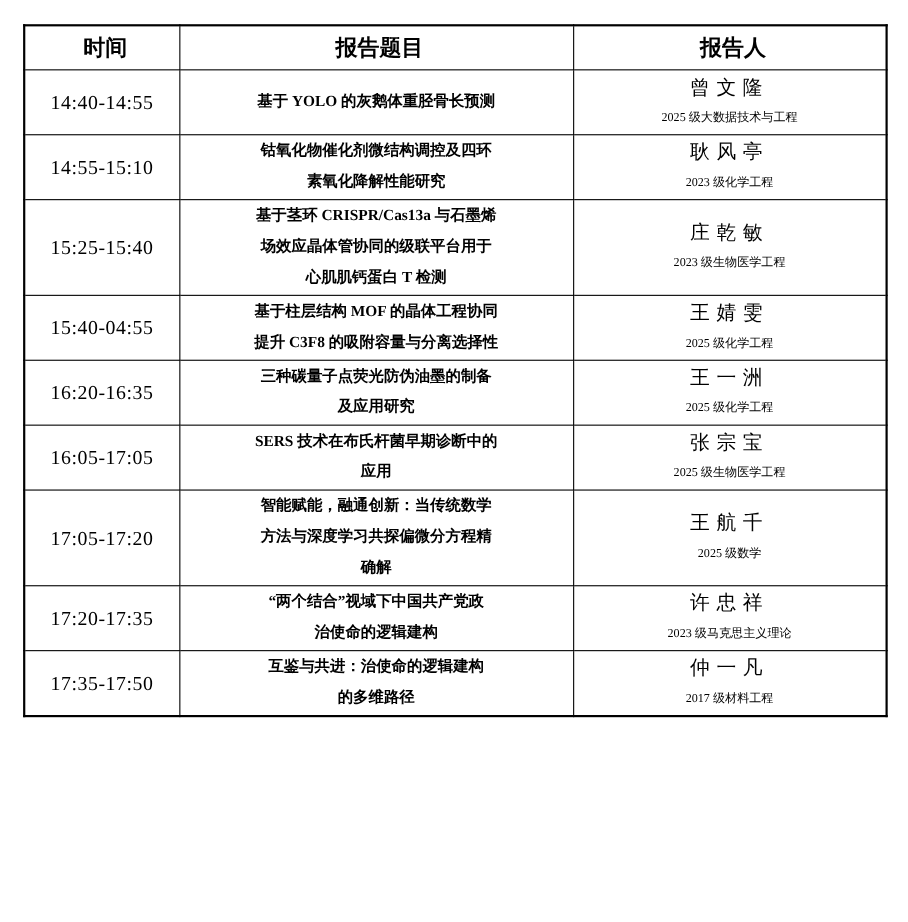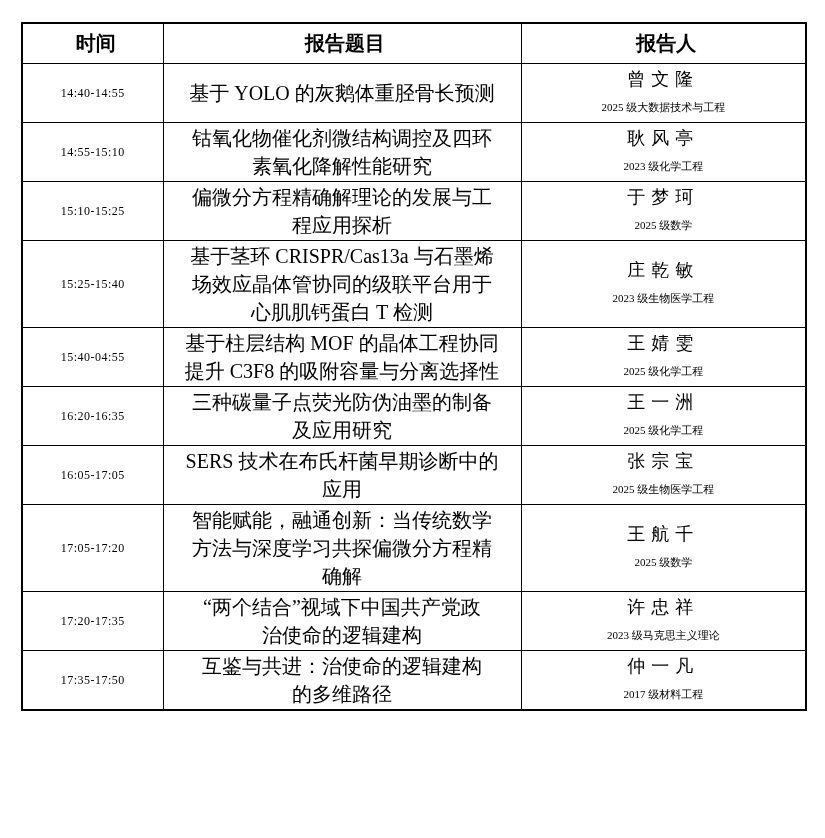--- a/index.html
+++ b/index.html
@@ -35,28 +35,29 @@
     font-family: "Liberation Sans", "DejaVu Sans", sans-serif;
     font-weight: bold;
     font-size: 20px;
     height: 37px;
     padding-left: 10px;
   }
   col.col-time { width: 141px; }
   col.col-title { width: 358px; }
   col.col-presenter { width: 285px; }
   td.time-cell {
-    font-size: 12px;
+    font-size: 18px;
     letter-spacing: 0.5px;
     white-space: nowrap;
   }
   td.title-cell {
-    font-size: 20px;
+    font-size: 14px;
     line-height: 28px;
     white-space: pre-line;
+    font-weight: bold;
   }
   td.presenter-cell {
     font-size: 18px;
     line-height: 28px;
   }
   .presenter-name {
     font-size: 18px;
     letter-spacing: 6px;
   }
   .presenter-program {
@@ -90,29 +91,20 @@
           <div class="presenter-program">2025 级大数据技术与工程</div>
         </td>
       </tr>
       <tr class="lines-2">
         <td class="time-cell">14:55-15:10</td>
         <td class="title-cell">钴氧化物催化剂微结构调控及四环
 素氧化降解性能研究</td>
         <td class="presenter-cell">
           <div class="presenter-name">耿风亭</div>
           <div class="presenter-program">2023 级化学工程</div>
-        </td>
-      </tr>
-      <tr class="lines-2">
-        <td class="time-cell">15:10-15:25</td>
-        <td class="title-cell">偏微分方程精确解理论的发展与工
-程应用探析</td>
-        <td class="presenter-cell">
-          <div class="presenter-name">于梦珂</div>
-          <div class="presenter-program">2025 级数学</div>
         </td>
       </tr>
       <tr class="lines-3">
         <td class="time-cell">15:25-15:40</td>
         <td class="title-cell">基于茎环 CRISPR/Cas13a 与石墨烯
 场效应晶体管协同的级联平台用于
 心肌肌钙蛋白 T 检测</td>
         <td class="presenter-cell">
           <div class="presenter-name">庄乾敏</div>
           <div class="presenter-program">2023 级生物医学工程</div>

